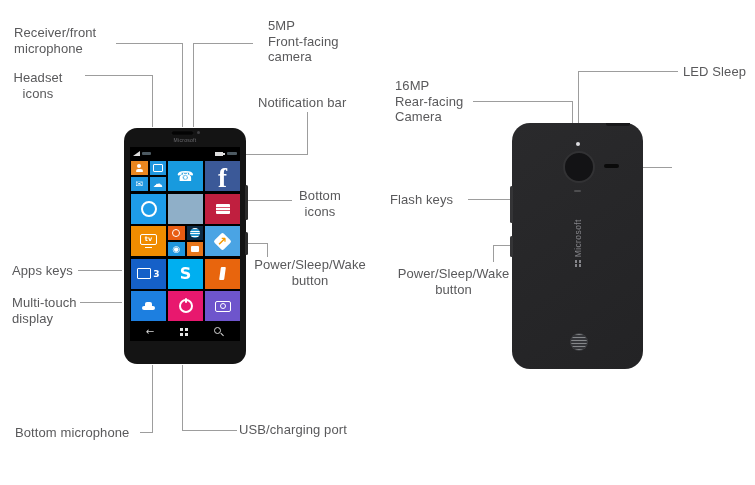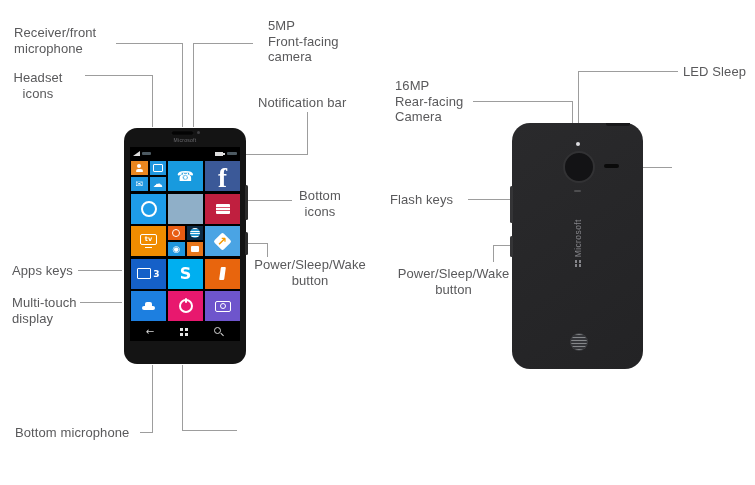--- a/index.html
+++ b/index.html
@@ -145,20 +145,23 @@
   <div class="callout" style="left:12px;top:263px">
     <span class="cl">Apps keys</span>
   </div>
   <div class="callout" style="left:12px;top:295px">
     <span class="cl">Multi-touch</span>
     <span class="cl">display</span>
   </div>
   <div class="callout" style="left:15px;top:425px">
     <span class="cl">Bottom microphone</span>
   </div>
+  <div class="callout" style="left:239px;top:422px">
+    <span class="cl">USB/charging port</span>
+  </div>
 
   <div class="callout" style="left:395px;top:78px">
     <span class="cl">16MP</span>
     <span class="cl">Rear-facing</span>
     <span class="cl">Camera</span>
   </div>
   <div class="callout" style="left:683px;top:64px">
     <span class="cl">LED Sleep</span>
   </div>
   <div class="callout" style="left:390px;top:192px">

